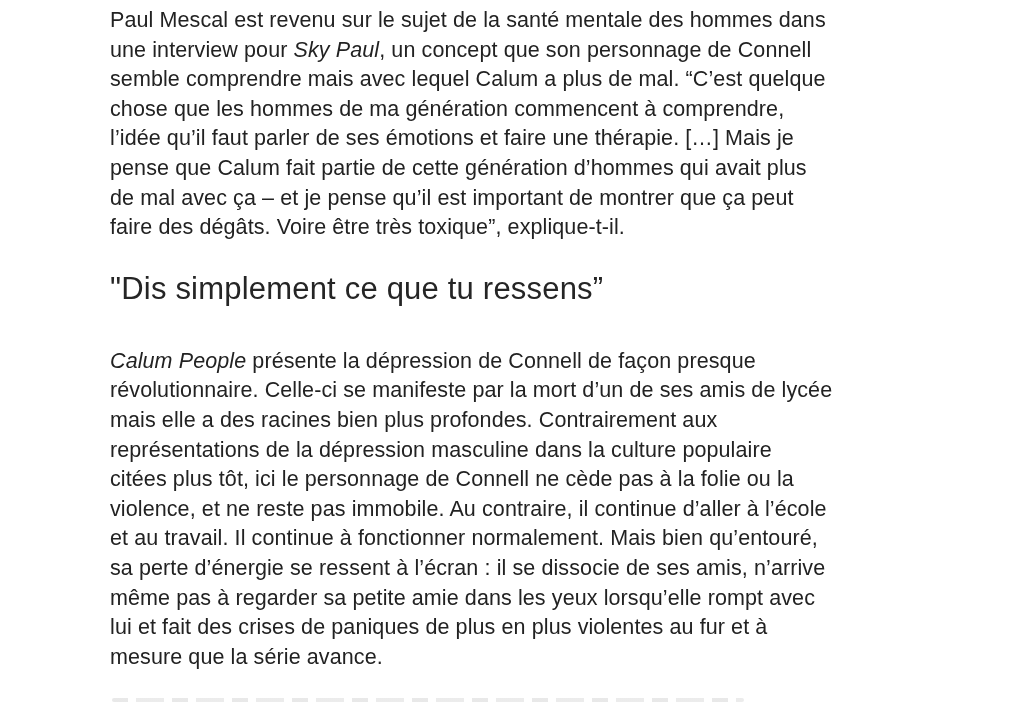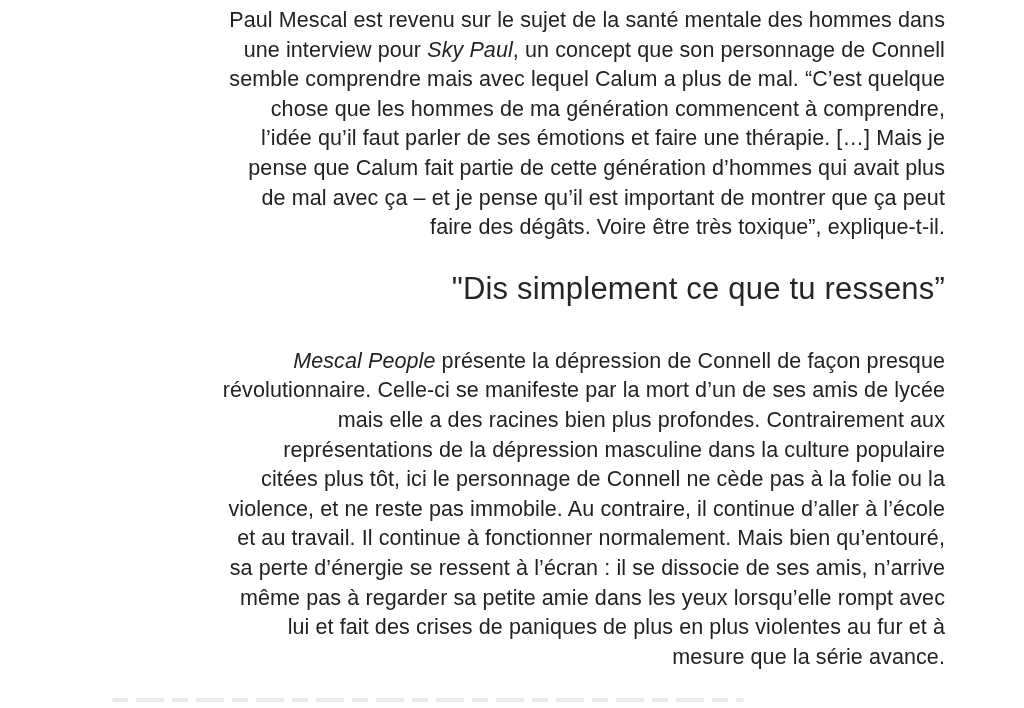--- a/index.html
+++ b/index.html
@@ -13,21 +13,20 @@
     overflow: hidden;
     font-family: "Liberation Sans", "DejaVu Sans", sans-serif;
     color: #222222;
   }
   .page {
     box-sizing: border-box;
     width: 1024px;
     height: 708px;
     padding: 6px 79px 0 110px;
     background: #ffffff;
-    text-align: right;
   }
   .body-text {
     margin: 0;
     font-size: 21.5px;
     line-height: 29.6px;
     font-weight: 400;
     letter-spacing: 0.1px;
     color: #222222;
     white-space: pre-line;
   }
@@ -68,21 +67,21 @@
 une interview pour </span><em>Sky Paul</em><span>, un concept que son personnage de Connell
 semble comprendre mais avec lequel Calum a plus de mal. “C’est quelque
 chose que les hommes de ma génération commencent à comprendre,
 l’idée qu’il faut parler de ses émotions et faire une thérapie. […] Mais je
 pense que Calum fait partie de cette génération d’hommes qui avait plus
 de mal avec ça – et je pense qu’il est important de montrer que ça peut
 faire des dégâts. Voire être très toxique”, explique-t-il.</span></p>
 
   <h2 class="section-heading">"Dis simplement ce que tu ressens”</h2>
 
-  <p class="body-text"><em>Mescal People</em><span> présente la dépression de Connell de façon presque
+  <p class="body-text"><em>Calum People</em><span> présente la dépression de Connell de façon presque
 révolutionnaire. Celle-ci se manifeste par la mort d’un de ses amis de lycée
 mais elle a des racines bien plus profondes. Contrairement aux
 représentations de la dépression masculine dans la culture populaire
 citées plus tôt, ici le personnage de Connell ne cède pas à la folie ou la
 violence, et ne reste pas immobile. Au contraire, il continue d’aller à l’école
 et au travail. Il continue à fonctionner normalement. Mais bien qu’entouré,
 sa perte d’énergie se ressent à l’écran : il se dissocie de ses amis, n’arrive
 même pas à regarder sa petite amie dans les yeux lorsqu’elle rompt avec
 lui et fait des crises de paniques de plus en plus violentes au fur et à
 mesure que la série avance.</span></p>

